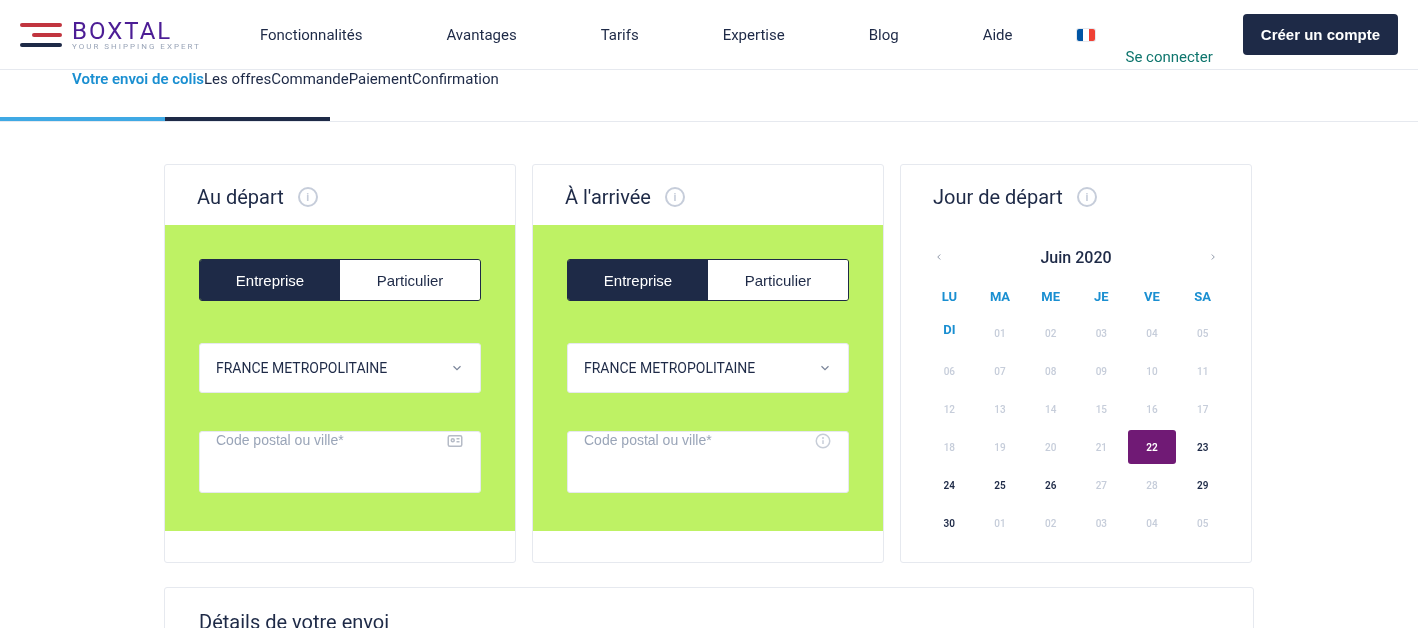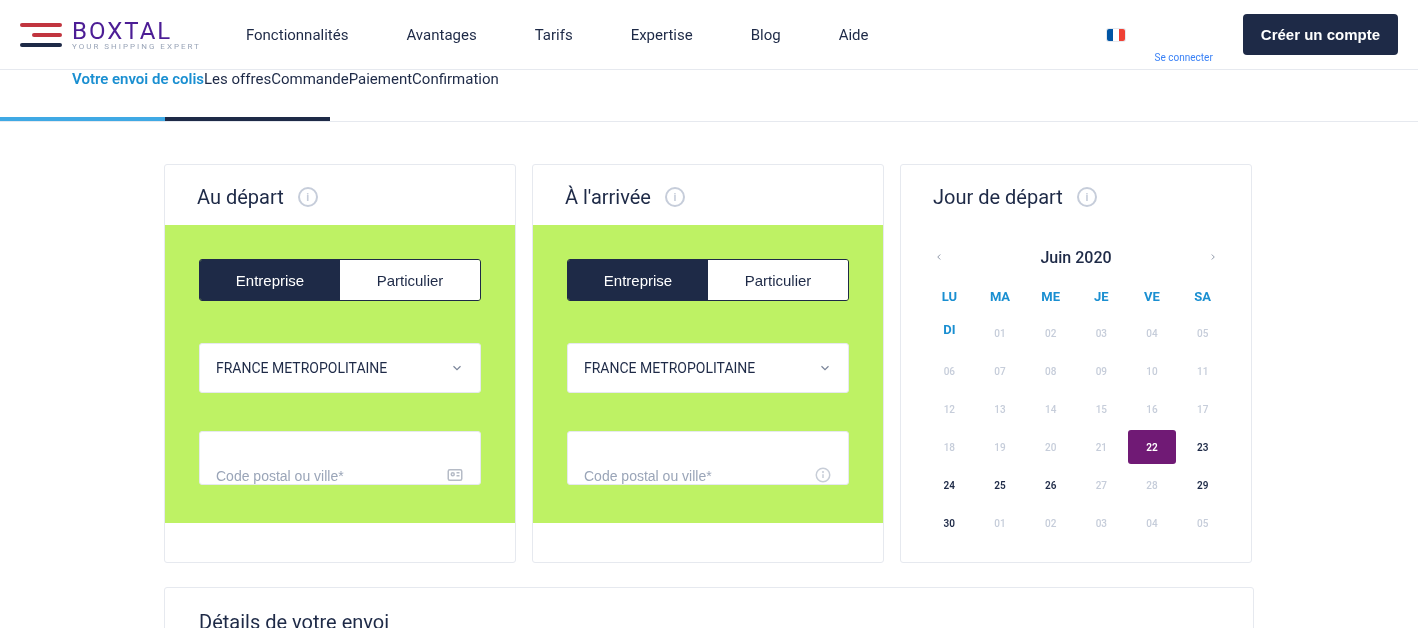--- a/index.html
+++ b/index.html
@@ -27,41 +27,41 @@
   }
   .logo-lines .l1 { top: 2px;  width: 42px; background:#c1353f; }
   .logo-lines .l2 { top: 12px; width: 30px; right:0; left:auto; background:#c1353f; }
   .logo-lines .l3 { top: 22px; width: 42px; background:#1e2a47; }
   .logo-text { line-height: 1; }
   .logo-text .brand { font-size: 24px; font-weight: 400; letter-spacing: 2px; color:#4c1d95; }
   .logo-text .tag   { font-size: 8px; letter-spacing: 2px; color:#9aa5b8; }
 
   .nav {
     display: flex;
-    gap: 58px;
-    margin-left: 45px;
+    gap: 84px;
+    margin-left: 59px;
   }
   .nav a {
     font-size: 15px;
     color:#1e2a47;
     text-decoration: none;
   }
 
   .header-right {
     margin-left: auto;
     display: flex;
     align-items: center;
     gap: 30px;
   }
   .flag {
     width: 18px; height: 12px; border-radius: 2px;
     background: linear-gradient(to right,#0055a4 33%,#fff 33%,#fff 66%,#ef4135 66%);
     box-shadow: 0 0 0 1px #e6e9ef;
   }
-  .login-link { font-size: 10px; color:#3b82f6;margin-top:45px; }
+  .login-link { font-size: 15px; color:#0f766e;margin-top:45px; }
   .cta-button {
     background:#1e2a47;
     color:#fff;
     padding: 12px 18px;
     border-radius: 4px;
     font-size: 15px;
     font-weight: 600;
     border:none;
   }
 
@@ -126,21 +126,21 @@
     border:1px solid #e6e9ef; border-radius:3px; background:#fff;
     height:50px; display:flex; align-items:center; justify-content:space-between;
     padding:0 16px; font-size:14px; color:#1e2a47;
   }
   .chev { width:14px; height:14px; }
   .chev svg { width:14px; height:14px; fill:none; stroke:#7a8499; stroke-width:2; }
 
   .text-box {
     margin-top: 38px;
     border:1px solid #e6e9ef; border-radius:3px; background:#fff;
-    height:54px; display:flex; align-items:flex-end; justify-content:space-between;
+    height:62px; display:flex; align-items:flex-start; justify-content:space-between;
     padding:0 16px;
   }
   .text-box input {
     border:none; outline:none; font-size:14px; color:#1e2a47; width:100%;
     background:transparent;
   }
   .text-box input::placeholder { color:#9aa5b8; }
   .contact-icon, .info-icon-sm { width:18px; height:18px; opacity:.55; flex-shrink:0; }
 
   

